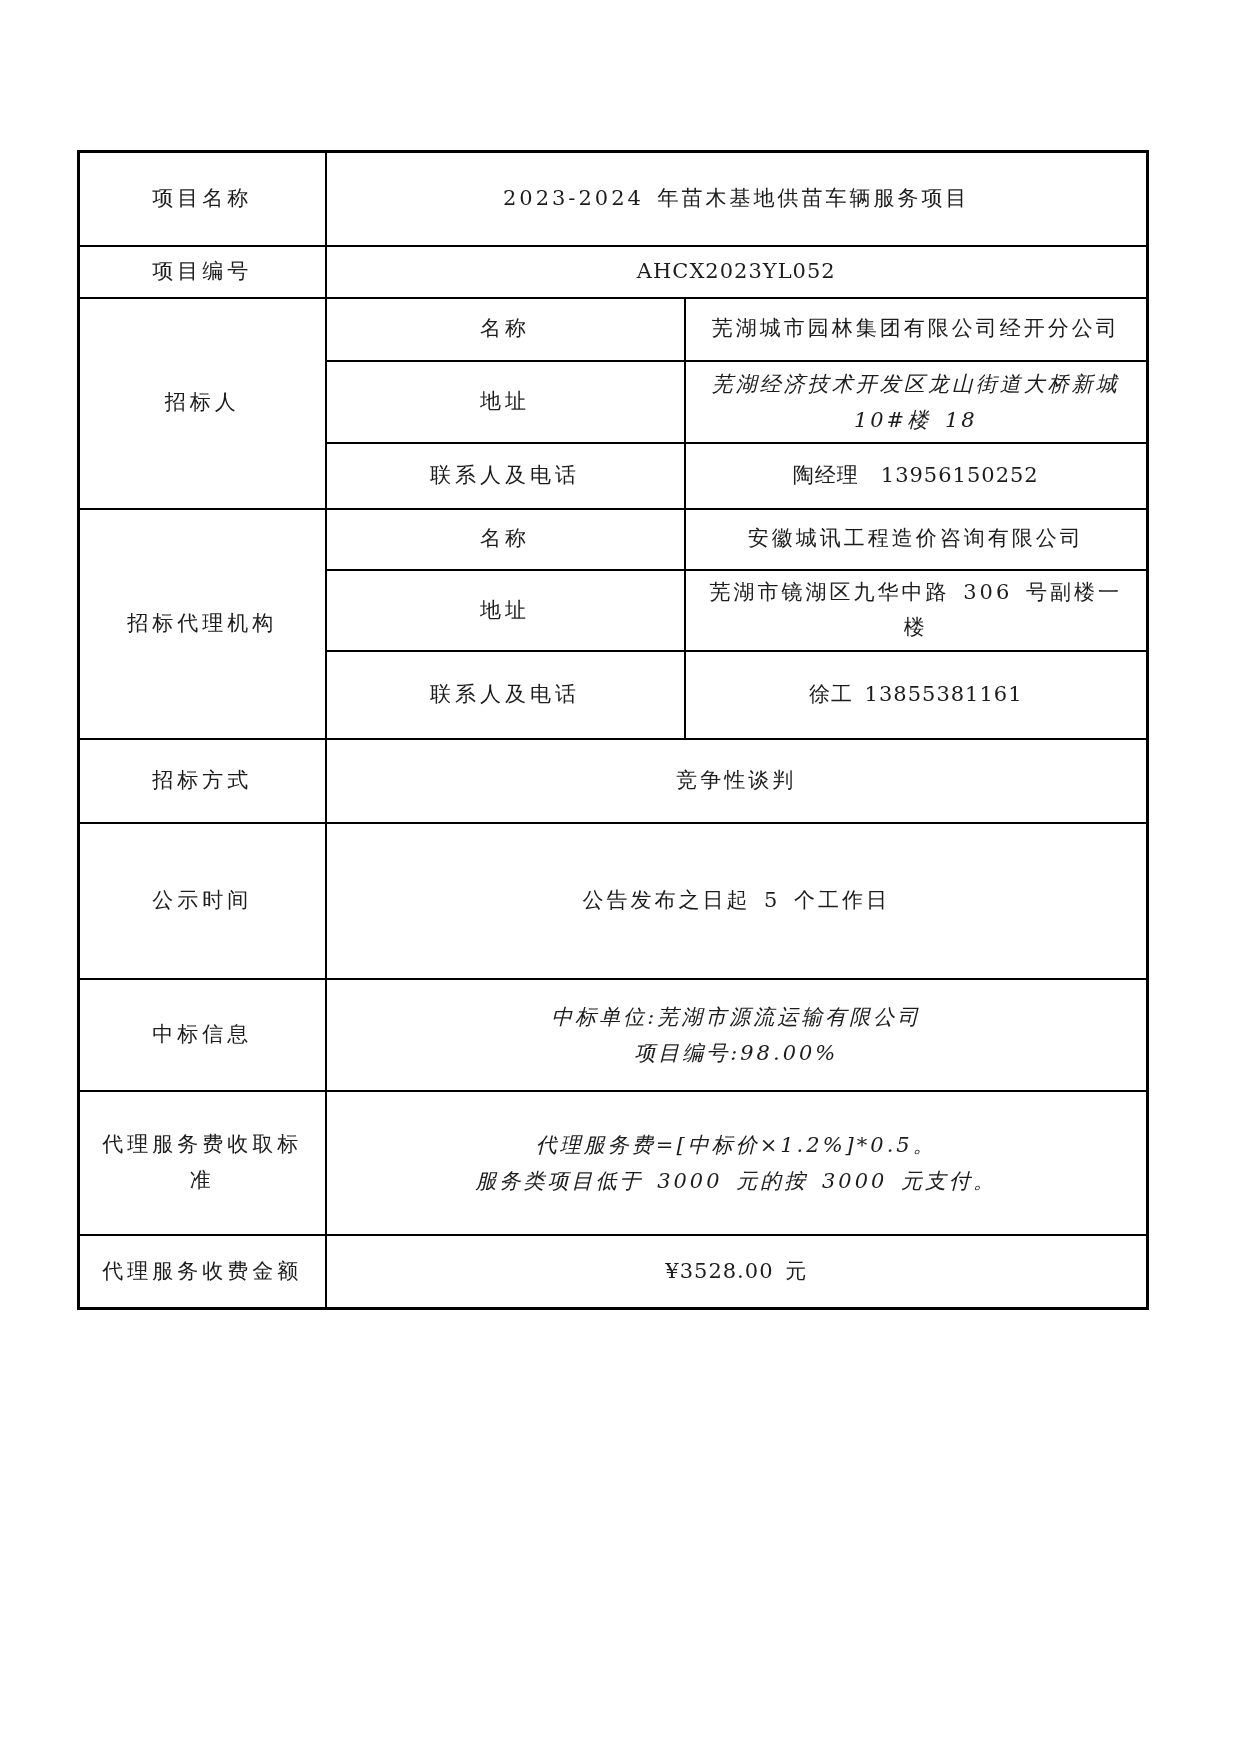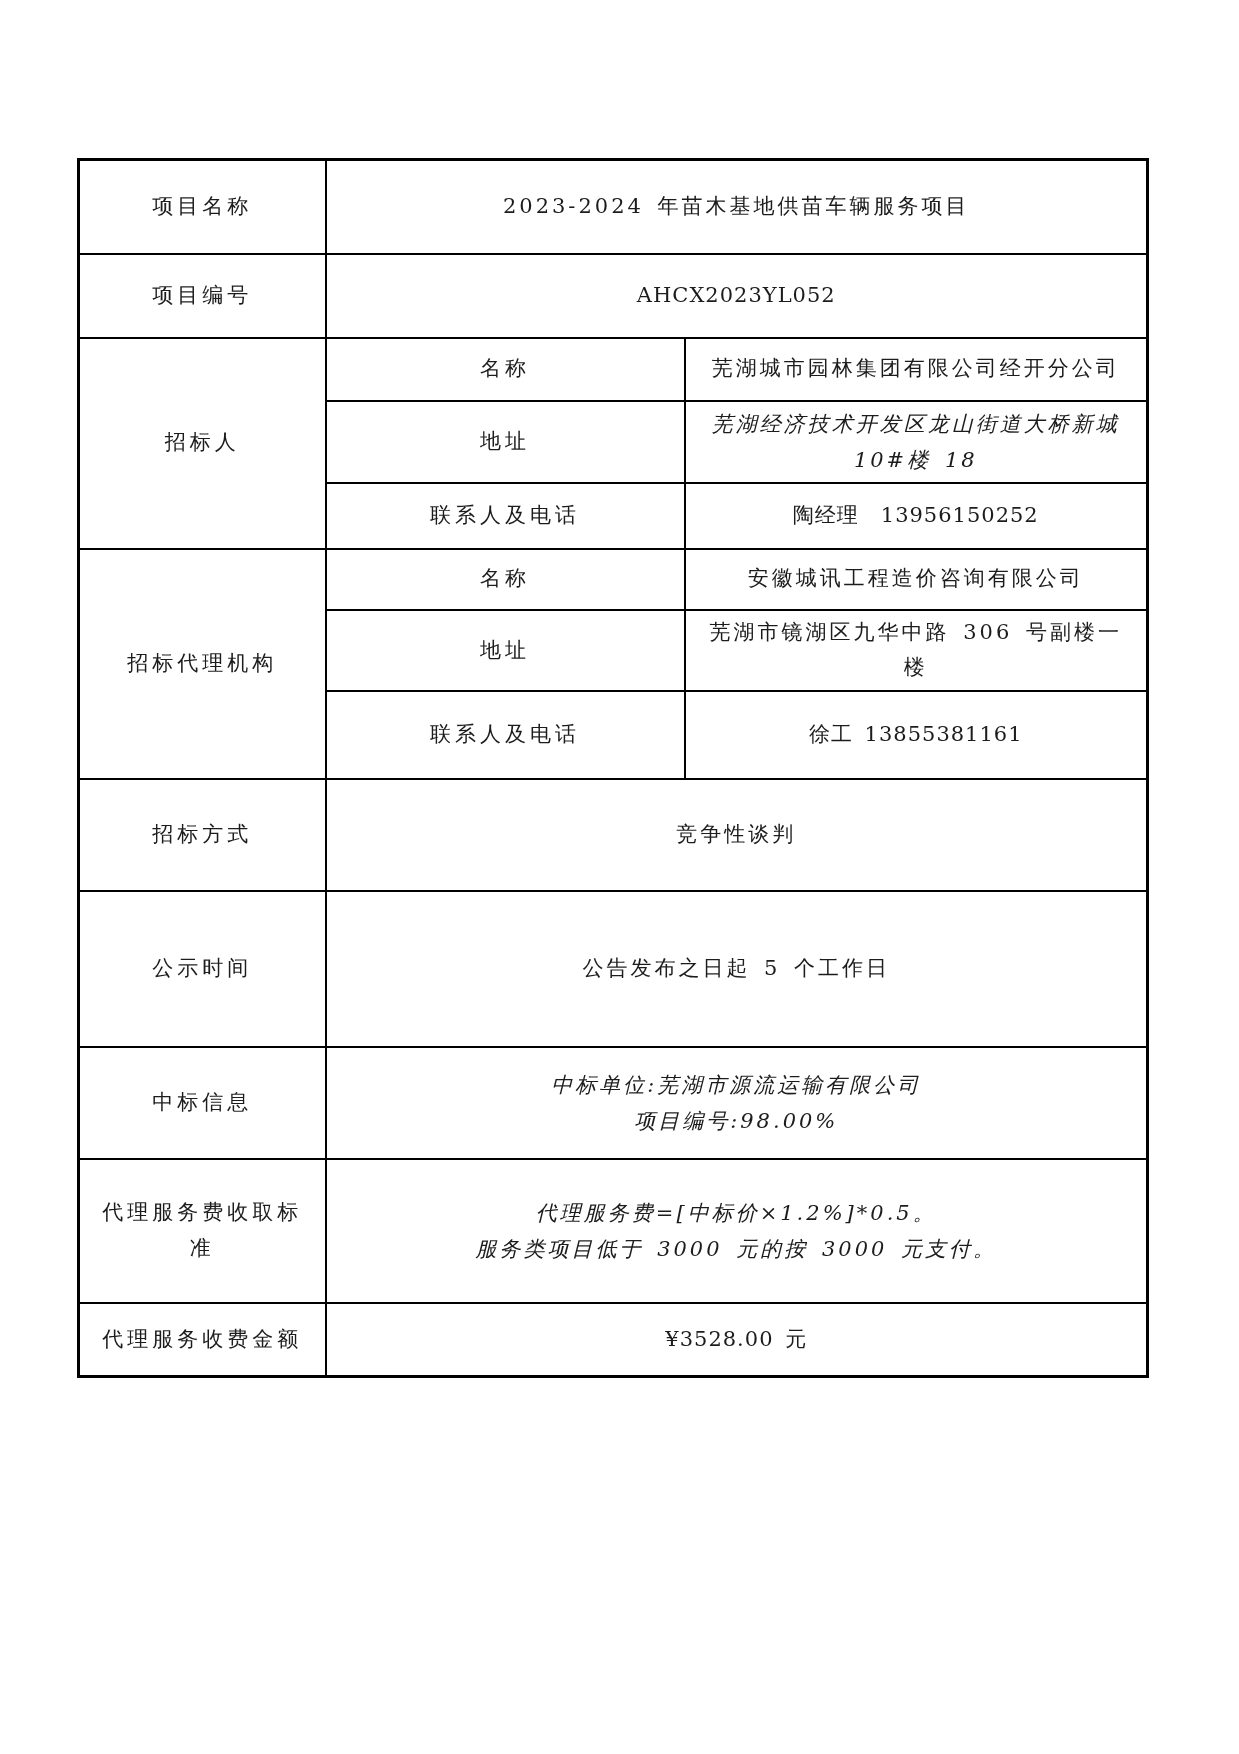--- a/index.html
+++ b/index.html
@@ -10,21 +10,21 @@
   body {
     width: 1239px;
     height: 1754px;
     position: relative;
     font-family: "DejaVu Serif", "Liberation Serif", serif;
     color: #1c1c1c;
   }
   table.doc-table {
     position: absolute;
     left: 77px;
-    top: 158px;
+    top: 150px;
     width: 1069px;
     border-collapse: collapse;
     table-layout: fixed;
     background: #ffffff;
   }
   table.doc-table td {
     border: 2px solid #000000;
     text-align: center;
     vertical-align: middle;
     font-size: 21px;
@@ -57,21 +57,21 @@
   <colgroup>
     <col style="width:247px">
     <col style="width:359px">
     <col style="width:463px">
   </colgroup>
   <tbody>
     <tr style="height:94px">
       <td class="label">项目名称</td>
       <td class="val" colspan="2">2023-2024 年苗木基地供苗车辆服务项目</td>
     </tr>
-    <tr style="height:84px">
+    <tr style="height:52px">
       <td class="label">项目编号</td>
       <td class="mono-val" colspan="2">AHCX2023YL052</td>
     </tr>
     <tr style="height:63px">
       <td class="label" rowspan="3">招标人</td>
       <td class="label">名称</td>
       <td class="val">芜湖城市园林集团有限公司经开分公司</td>
     </tr>
     <tr style="height:63px">
       <td class="label">地址</td>
@@ -90,21 +90,21 @@
       <td class="val">安徽城讯工程造价咨询有限公司</td>
     </tr>
     <tr style="height:63px">
       <td class="label">地址</td>
       <td class="val">芜湖市镜湖区九华中路 306 号副楼一楼</td>
     </tr>
     <tr style="height:88px">
       <td class="label">联系人及电话</td>
       <td class="mono-val">徐工 13855381161</td>
     </tr>
-    <tr style="height:112px">
+    <tr style="height:84px">
       <td class="label">招标方式</td>
       <td class="val" colspan="2">竞争性谈判</td>
     </tr>
     <tr style="height:156px">
       <td class="label">公示时间</td>
       <td class="val" colspan="2">公告发布之日起 5 个工作日</td>
     </tr>
     <tr style="height:112px">
       <td class="label">中标信息</td>
       <td class="val two-line" colspan="2">

